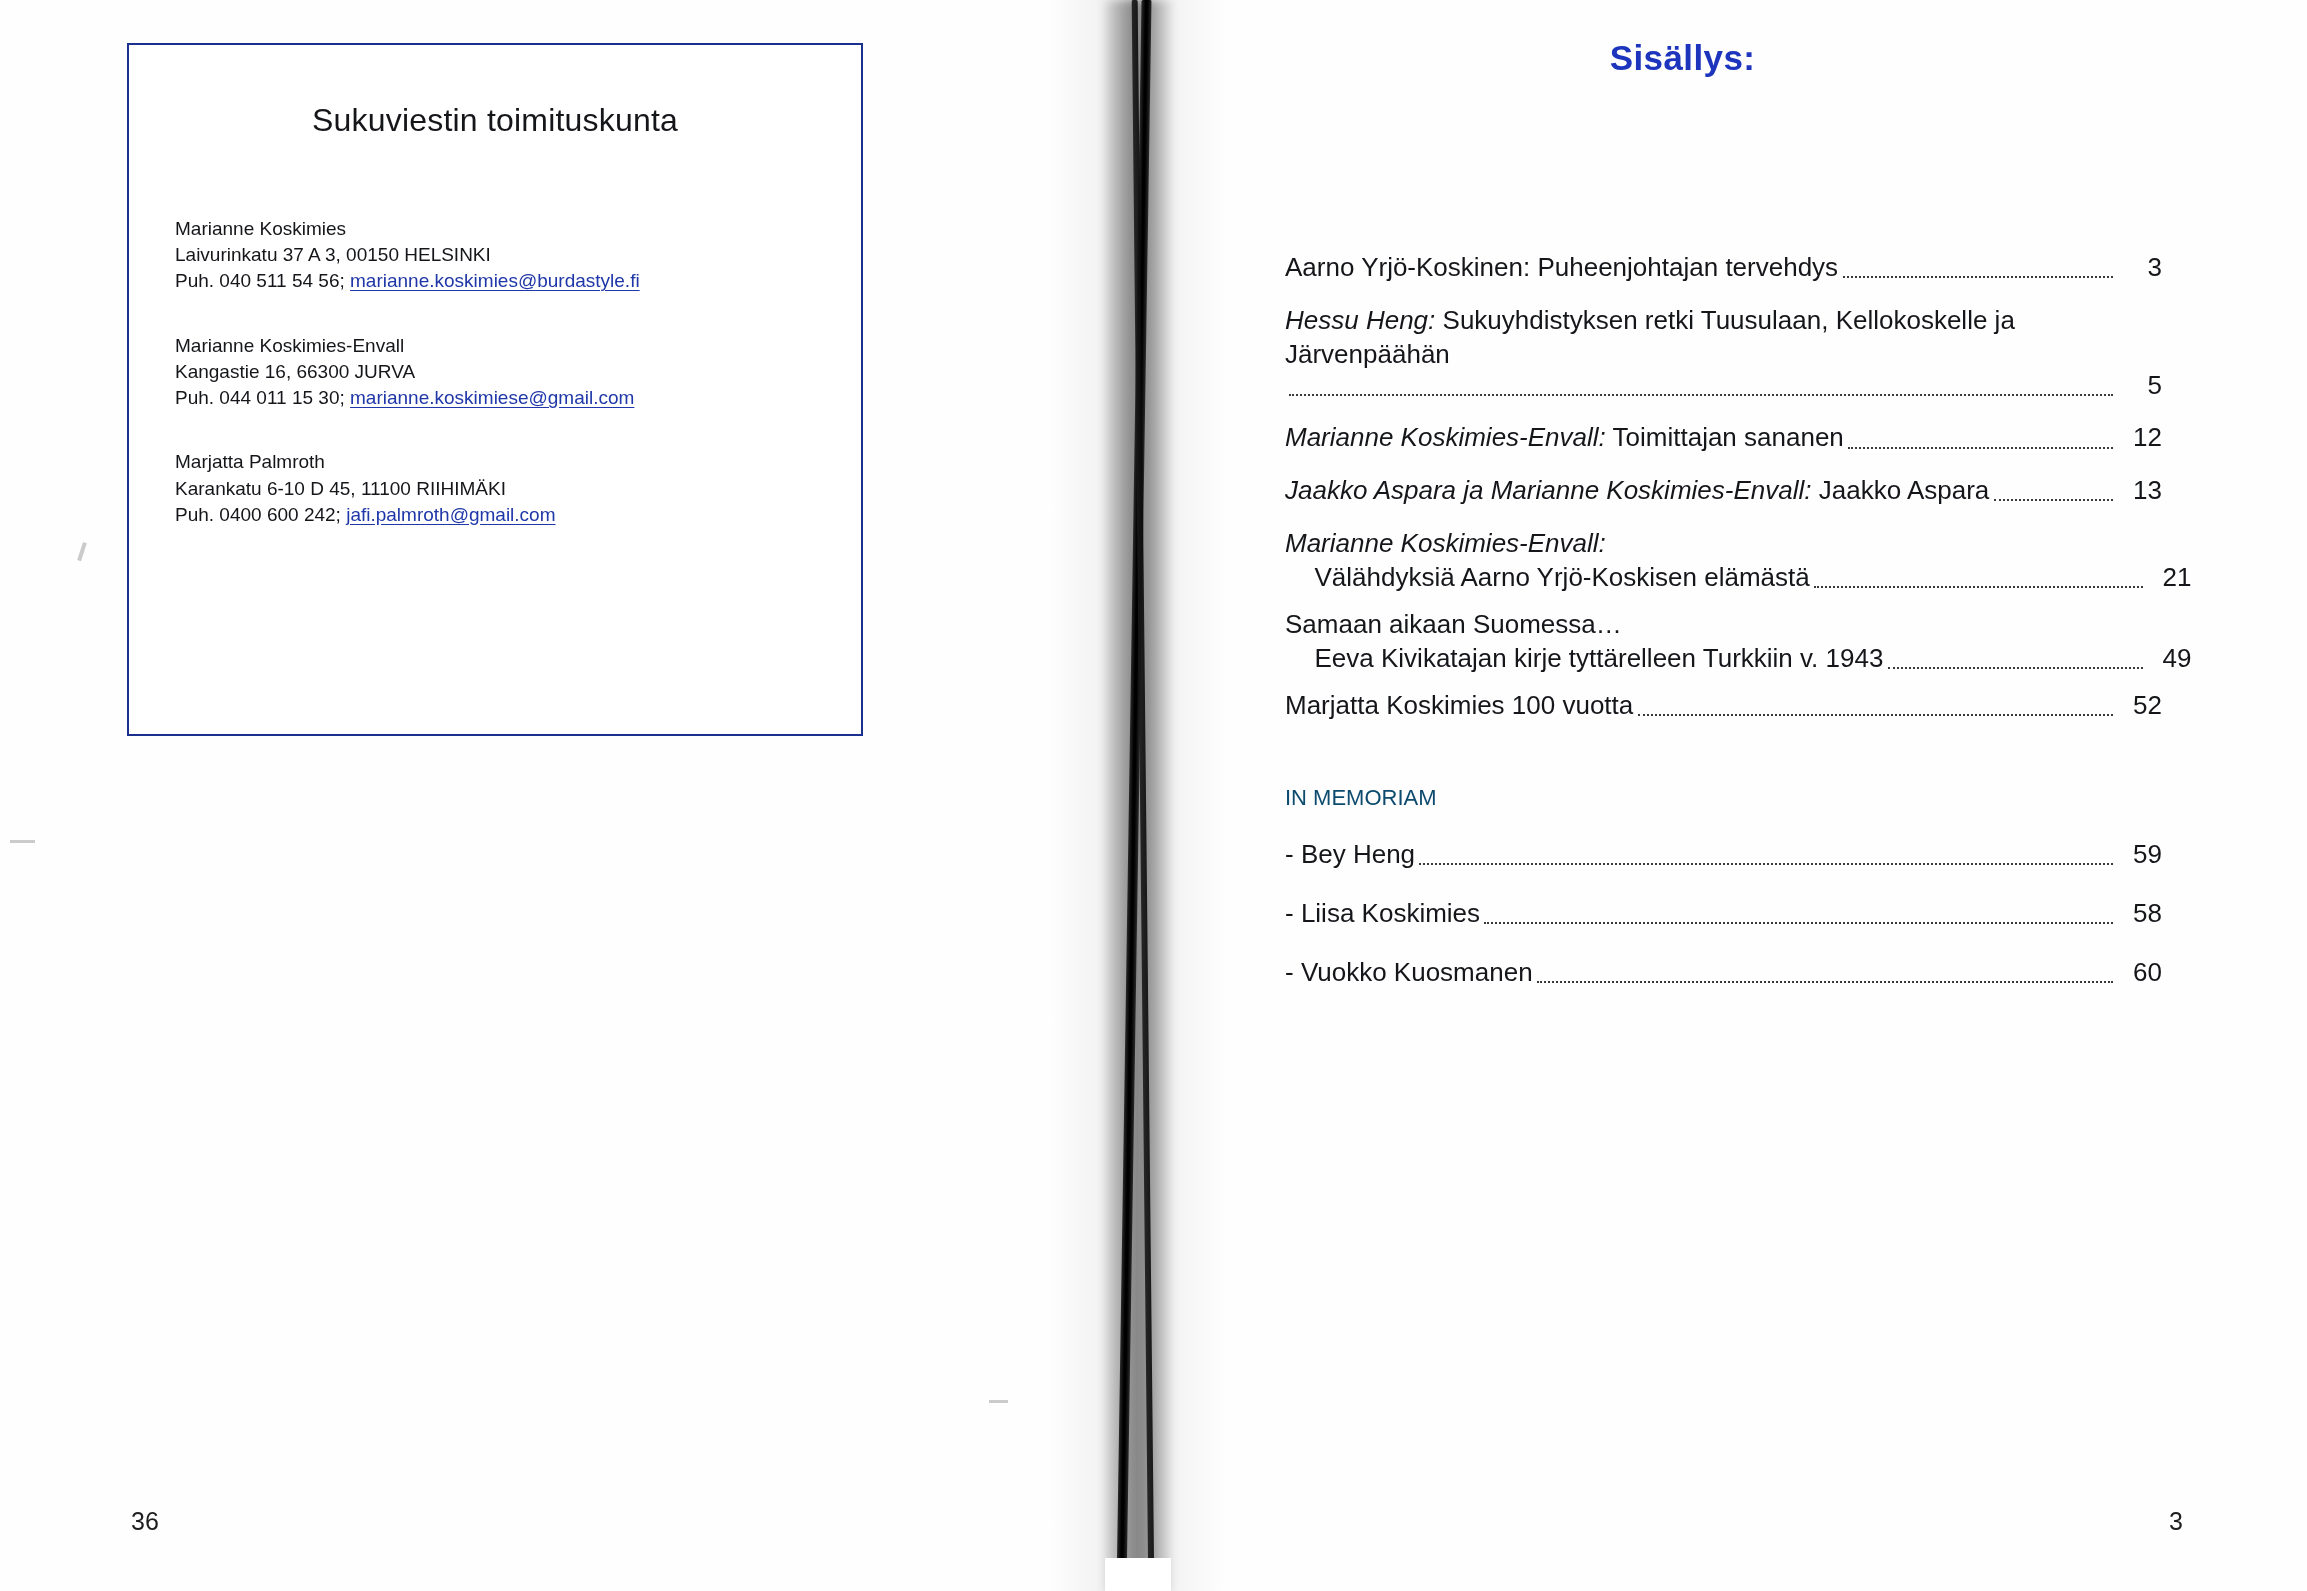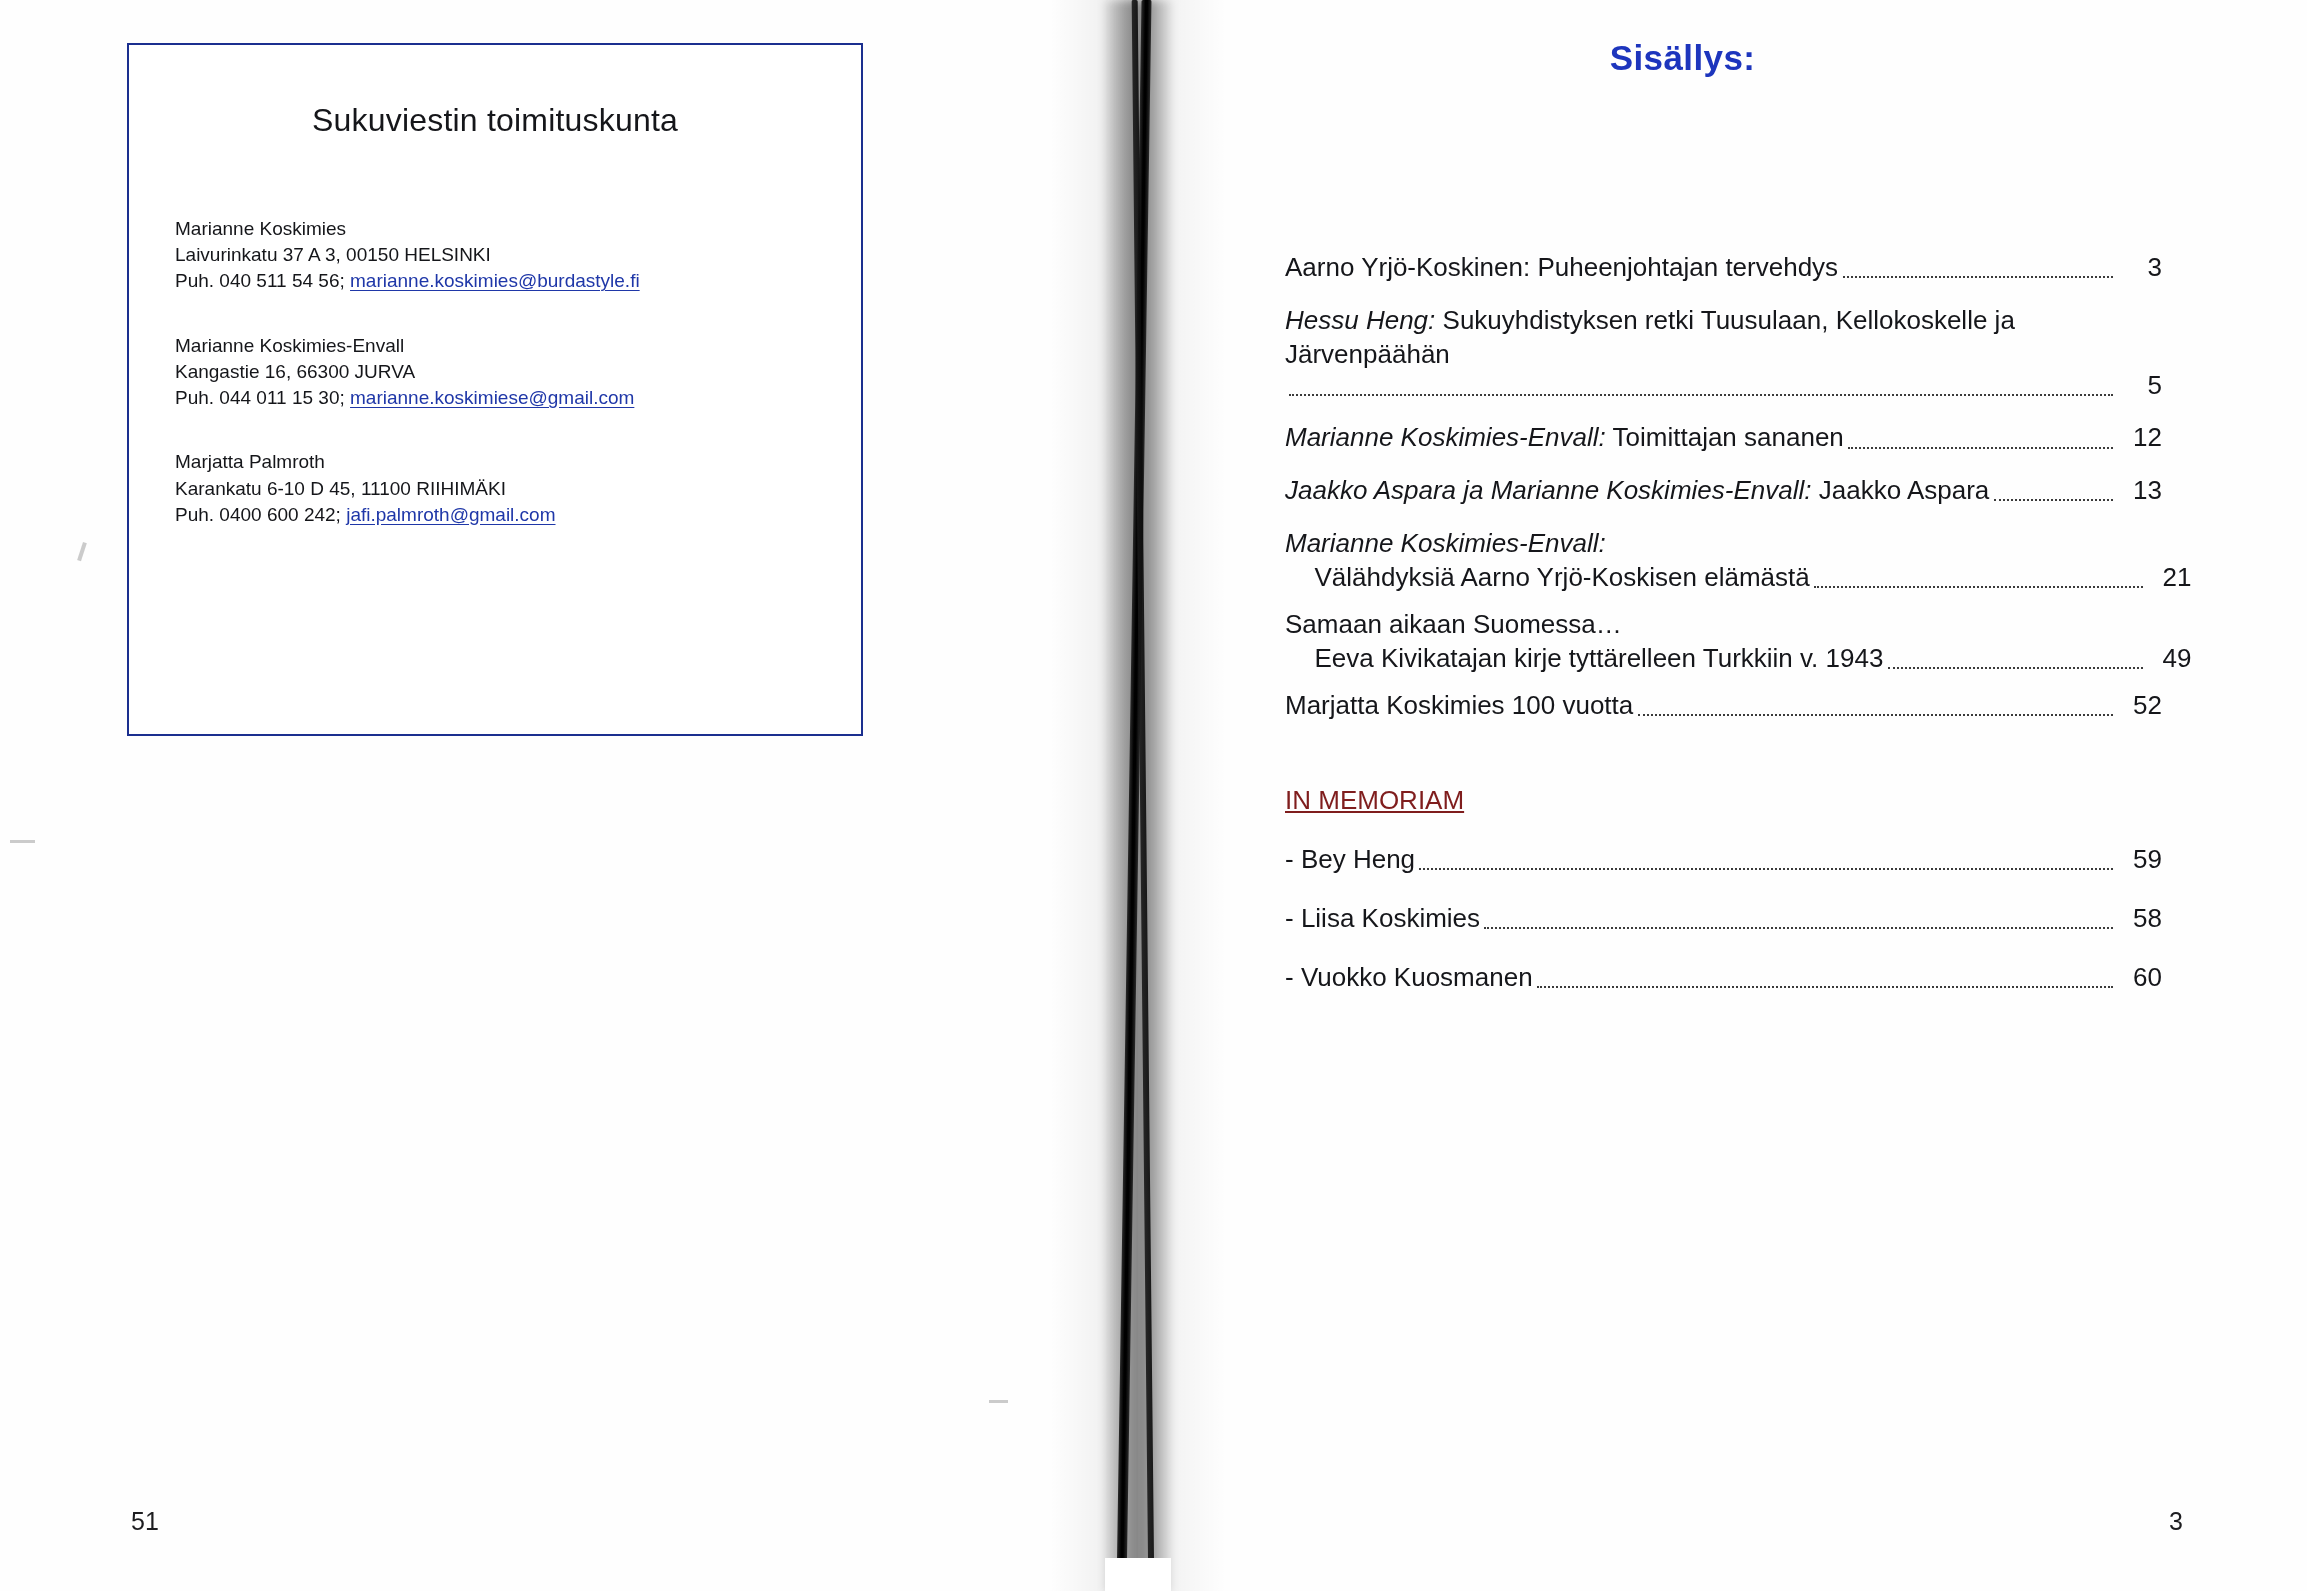--- a/index.html
+++ b/index.html
@@ -179,25 +179,24 @@
     font-size: 26px;
     min-width: 43px;
     text-align: right;
   }
   .toc-sub {
     padding-left: 29.5px;
   }
   .toc-entry.tight { margin-bottom: 13.3px; }
 
   .memoriam-title {
-    font-size: 26px;
+    font-size: 22px;
     margin-top: 63px;
     margin-bottom: 26.5px;
-    color: #7f1d1d;
-    text-decoration: underline;
+    color: #0c4a6e;
   }
   .memoriam-entry { margin-bottom: 25px; }
 </style>
 </head>
 <body>
 
 <div class="spread">
 
   <div class="page page-left">
 
@@ -229,21 +228,21 @@
           <span>Puh. 0400 600 242;</span>
           <span class="mail-link">jafi.palmroth@gmail.com</span>
         </div>
       </div>
     </div>
 
     <div class="speck" style="left:80px; top:542px; width:3.7px; height:19px; transform:rotate(18deg);"></div>
     <div class="speck" style="left:10.3px; top:840px; width:25px; height:2.9px;"></div>
     <div class="speck" style="left:989px; top:1400px; width:19px; height:2.9px;"></div>
 
-    <div class="folio folio-left">51</div>
+    <div class="folio folio-left">36</div>
 
     <div class="scan-shade-left"></div>
   </div>
 
   <div class="page page-right">
 
     <div class="toc-heading">Sisällys:</div>
 
     <div class="toc">
 

